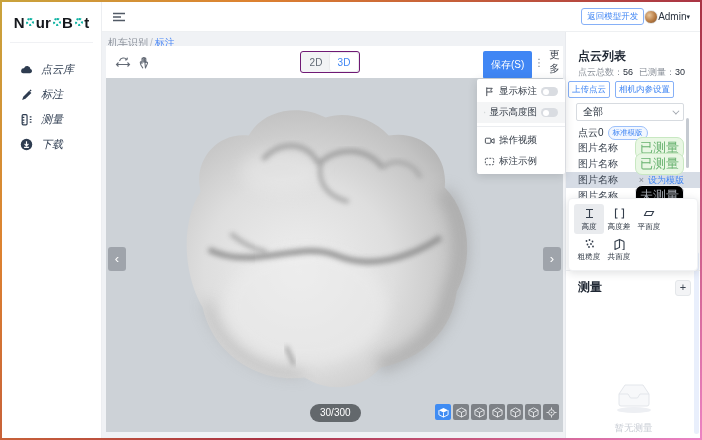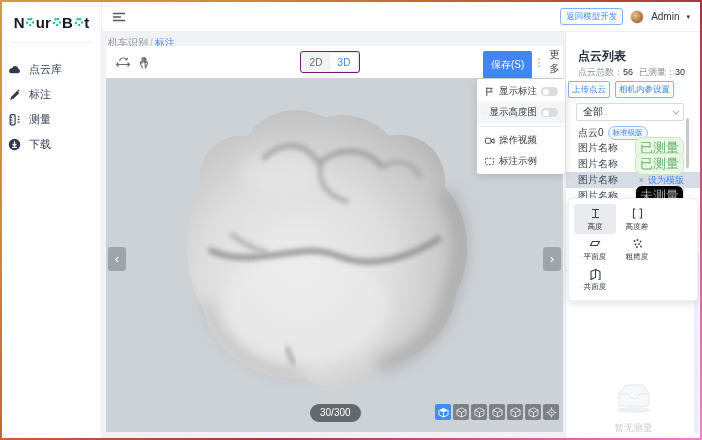--- a/index.html
+++ b/index.html
@@ -9,29 +9,29 @@
     background:linear-gradient(135deg,#c9a33c 0%,#dd8230 22%,#a93345 62%,#ec83c4 100%); }
   .app { position:relative; width:698px; height:436px; background:#f0f2f5; overflow:hidden; }
 
   
   .sidebar { position:absolute; left:0; top:0; width:100px; height:436px; background:#fff; border-right:1px solid #eceef1; }
   .logo { height:40px; display:flex; align-items:center; justify-content:center; gap:1px;
     font-weight:bold; font-size:15px; color:#15181d; letter-spacing:.2px; }
   .gear { display:inline-block; width:8px; height:8px; border:2.5px dotted #0fb3a3; border-radius:50%; background:#fff; margin:0 .5px; }
   .logo-divider { border:none; border-top:1px solid #f0f1f4; margin:0 8px; }
   .side-nav { margin-top:14px; }
-  .nav-item { height:25px; display:flex; align-items:center; gap:8px; padding-left:6px; cursor:pointer; }
+  .nav-item { height:25px; display:flex; align-items:center; gap:8px; padding-left:18px; cursor:pointer;font-style:italic; }
   .nav-item svg { flex:0 0 auto; }
   .nav-item span { font-size:11px; color:#2e3c50; }
 
   
   .topbar { position:absolute; left:100px; top:0; right:0; height:30px; background:#fff; border-bottom:1px solid #eef0f2;
     display:flex; align-items:center; }
   .collapse-icon { margin-left:10px; cursor:pointer; }
-  .topbar-right { margin-left:auto; display:flex; align-items:center; gap:7px; padding-right:10px; }
+  .topbar-right { margin-left:auto; display:flex; align-items:center; padding-right:10px; }
   .back-btn { height:17px; padding:0 5px; font-size:8.5px; color:#4086f4; background:#fff;
     border:1px solid #86b0f7; border-radius:3px; cursor:pointer; }
   .avatar { width:14px; height:14px; border-radius:50%;
     background:radial-gradient(circle at 35% 35%, #e8c59a 0%, #b77b44 55%, #7a4b22 100%); border:1px solid #e3e5e8; }
   .username { font-size:10px; color:#2b3440; }
   .caret { font-size:7px; color:#2b3440; }
 
   
   .breadcrumb { position:absolute; left:106px; top:34px; font-size:10px; }
   .breadcrumb .bc-parent { color:#8b919b; }
@@ -107,21 +107,21 @@
   .measure-title { font-size:12px; font-weight:bold; color:#1f2733; }
   .add-btn { margin-left:auto; width:16px; height:16px; background:#f3f4f6; border:1px solid #e4e7ea; border-radius:3px;
     font-size:11px; line-height:13px; color:#3a4350; cursor:pointer; }
   .empty-state { position:absolute; left:0; top:348px; width:135px; text-align:center; }
   .empty-label { display:block; margin-top:4px; font-size:9.5px; color:#c6cbd3; }
 
   
   .palette-popup { position:absolute; left:566px; top:196px; width:130px; background:#fff; border:1px solid #f0f1f3;
     border-radius:4px; box-shadow:0 2px 8px rgba(31,35,41,.14); z-index:20; padding:5px 5px 6px; }
   .palette-grid { display:flex; flex-wrap:wrap; }
-  .pal-item { width:42px; height:30px; display:flex; flex-direction:column; align-items:center; justify-content:center;
+  .pal-item { width:30px; height:30px; display:flex; flex-direction:column; align-items:center; justify-content:center;
     gap:1px; border-radius:3px; cursor:pointer; }
   .pal-item.active { background:#e9ebee; }
   .pal-item .plabel { font-size:8px; color:#2b3440; transform:scale(.95); white-space:nowrap; }
 </style>
 </head>
 <body>
 
 <div class="frame">
 <div class="app">
 

